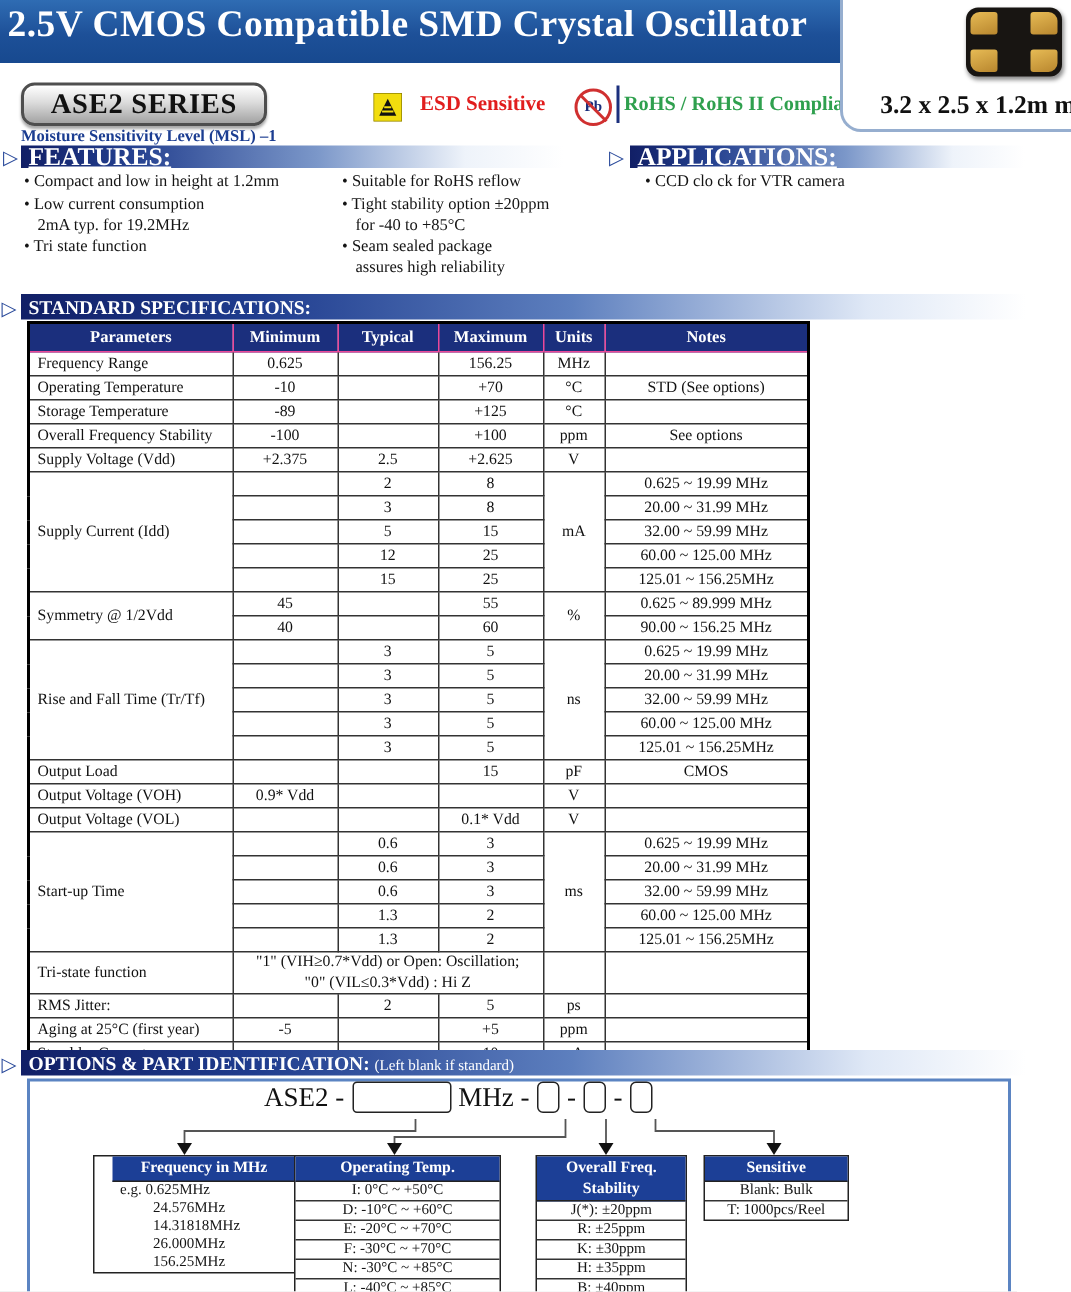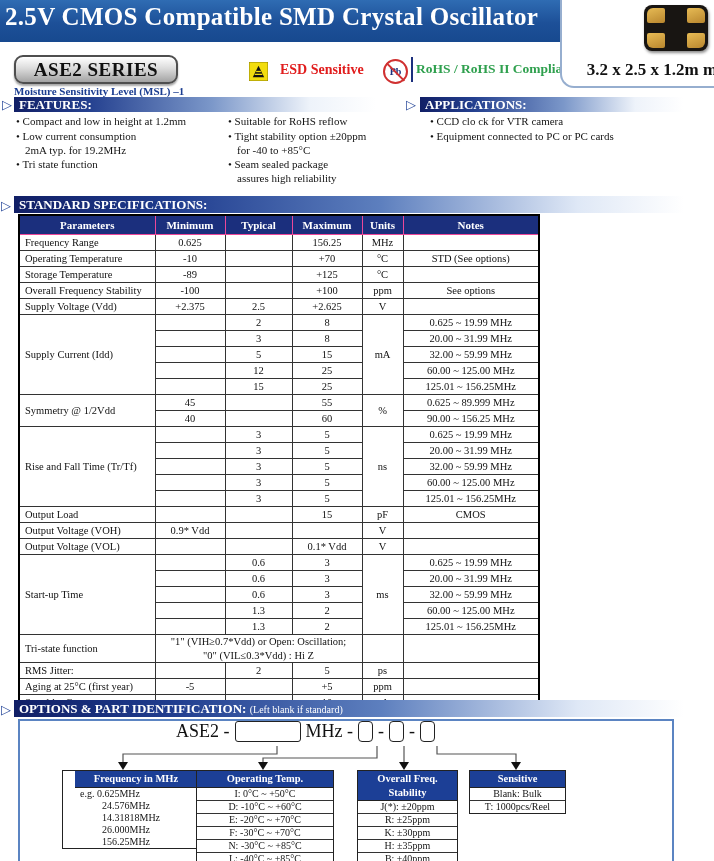--- a/index.html
+++ b/index.html
@@ -37,22 +37,22 @@
   .esd-lb{position:absolute;left:280px;top:62px;font-size:14px;font-weight:bold;color:#e11d1d;}
   .pb{position:absolute;left:383px;top:59px;width:21px;height:21px;border:2px solid #d03030;border-radius:50%;
       color:#1b2f7d;font-weight:bold;font-size:10px;display:flex;align-items:center;justify-content:center;background:#fff;}
   .pb i{position:absolute;left:-2px;top:9.5px;width:25px;height:2px;background:#d03030;transform:rotate(45deg);}
   .rohs-sep{position:absolute;left:411px;top:57px;width:1.5px;height:25px;background:#1b2f7d;}
   .rohs-lb{position:absolute;left:416px;top:61px;font-size:13.5px;font-weight:bold;color:#2fa04e;}
   
   .tri{position:absolute;color:#2a4a9b;font-size:13px;line-height:13px;}
   .secbar{position:absolute;color:#fff;font-weight:bold;padding-left:5px;
           background:linear-gradient(90deg,#111f66,#1f3c8e 22%,#5d7fbe 52%,#dfe8f6 80%,#fff 95%);}
-  .secbar.small{height:15px;line-height:15px;font-size:13px;
-          background:linear-gradient(90deg,#111f66,#24408f 18%,#7b97c9 48%,#eef3fa 72%,#fff 88%);}
+  .secbar.small{height:15px;line-height:15px;font-size:17px;
+          background:linear-gradient(90deg,#111f66,#24408f 18%,#7b97c9 48%,#eef3fa 72%,#fff 88%);text-decoration:underline;}
   .secbar.big{height:17px;line-height:17px;font-size:13px;}
   .secnote{font-weight:normal;font-size:10px;}
   
   .col{position:absolute;font-size:11px;line-height:1.25;color:#141414;}
   .bullet{white-space:pre-line;padding-left:9px;text-indent:-9px;margin-bottom:1px;}
   
   .spec{position:absolute;left:18px;top:214px;border-collapse:collapse;table-layout:fixed;width:520px;
         border:2px solid #000;}
   .spec th{background:#1b2f7d;color:#fff;font-size:11px;font-weight:bold;height:18px;border:1px solid #ec4899;padding:0 2px;}
   .spec td{font-size:10.5px;height:15px;border:1px solid #333;text-align:center;padding:0 2px;color:#111;line-height:1.1;}
@@ -124,21 +124,20 @@
     </div>
   <div class="col" style="left:228px;top:115px;width:196px;">
       <div class="bullet">• Suitable for RoHS reflow</div>
       <div class="bullet">• Tight stability option ±20ppm
 for -40 to +85°C</div>
       <div class="bullet">• Seam sealed package
 assures high reliability</div>
     </div>
   <div class="col" style="left:430px;top:115px;width:280px;">
       <div class="bullet">• CCD clo ck for VTR camera</div>
-      <div class="bullet">• Equipment connected to PC or PC cards</div>
     </div>
 
   <span class="tri" style="left:1px;top:199px;">▷</span>
   <div class="secbar big" style="left:14px;top:196px;width:700px;">STANDARD SPECIFICATIONS:</div>
 
   <table class="spec">
     <colgroup>
         <col class="c0">
         <col class="c1">
         <col class="c2">

